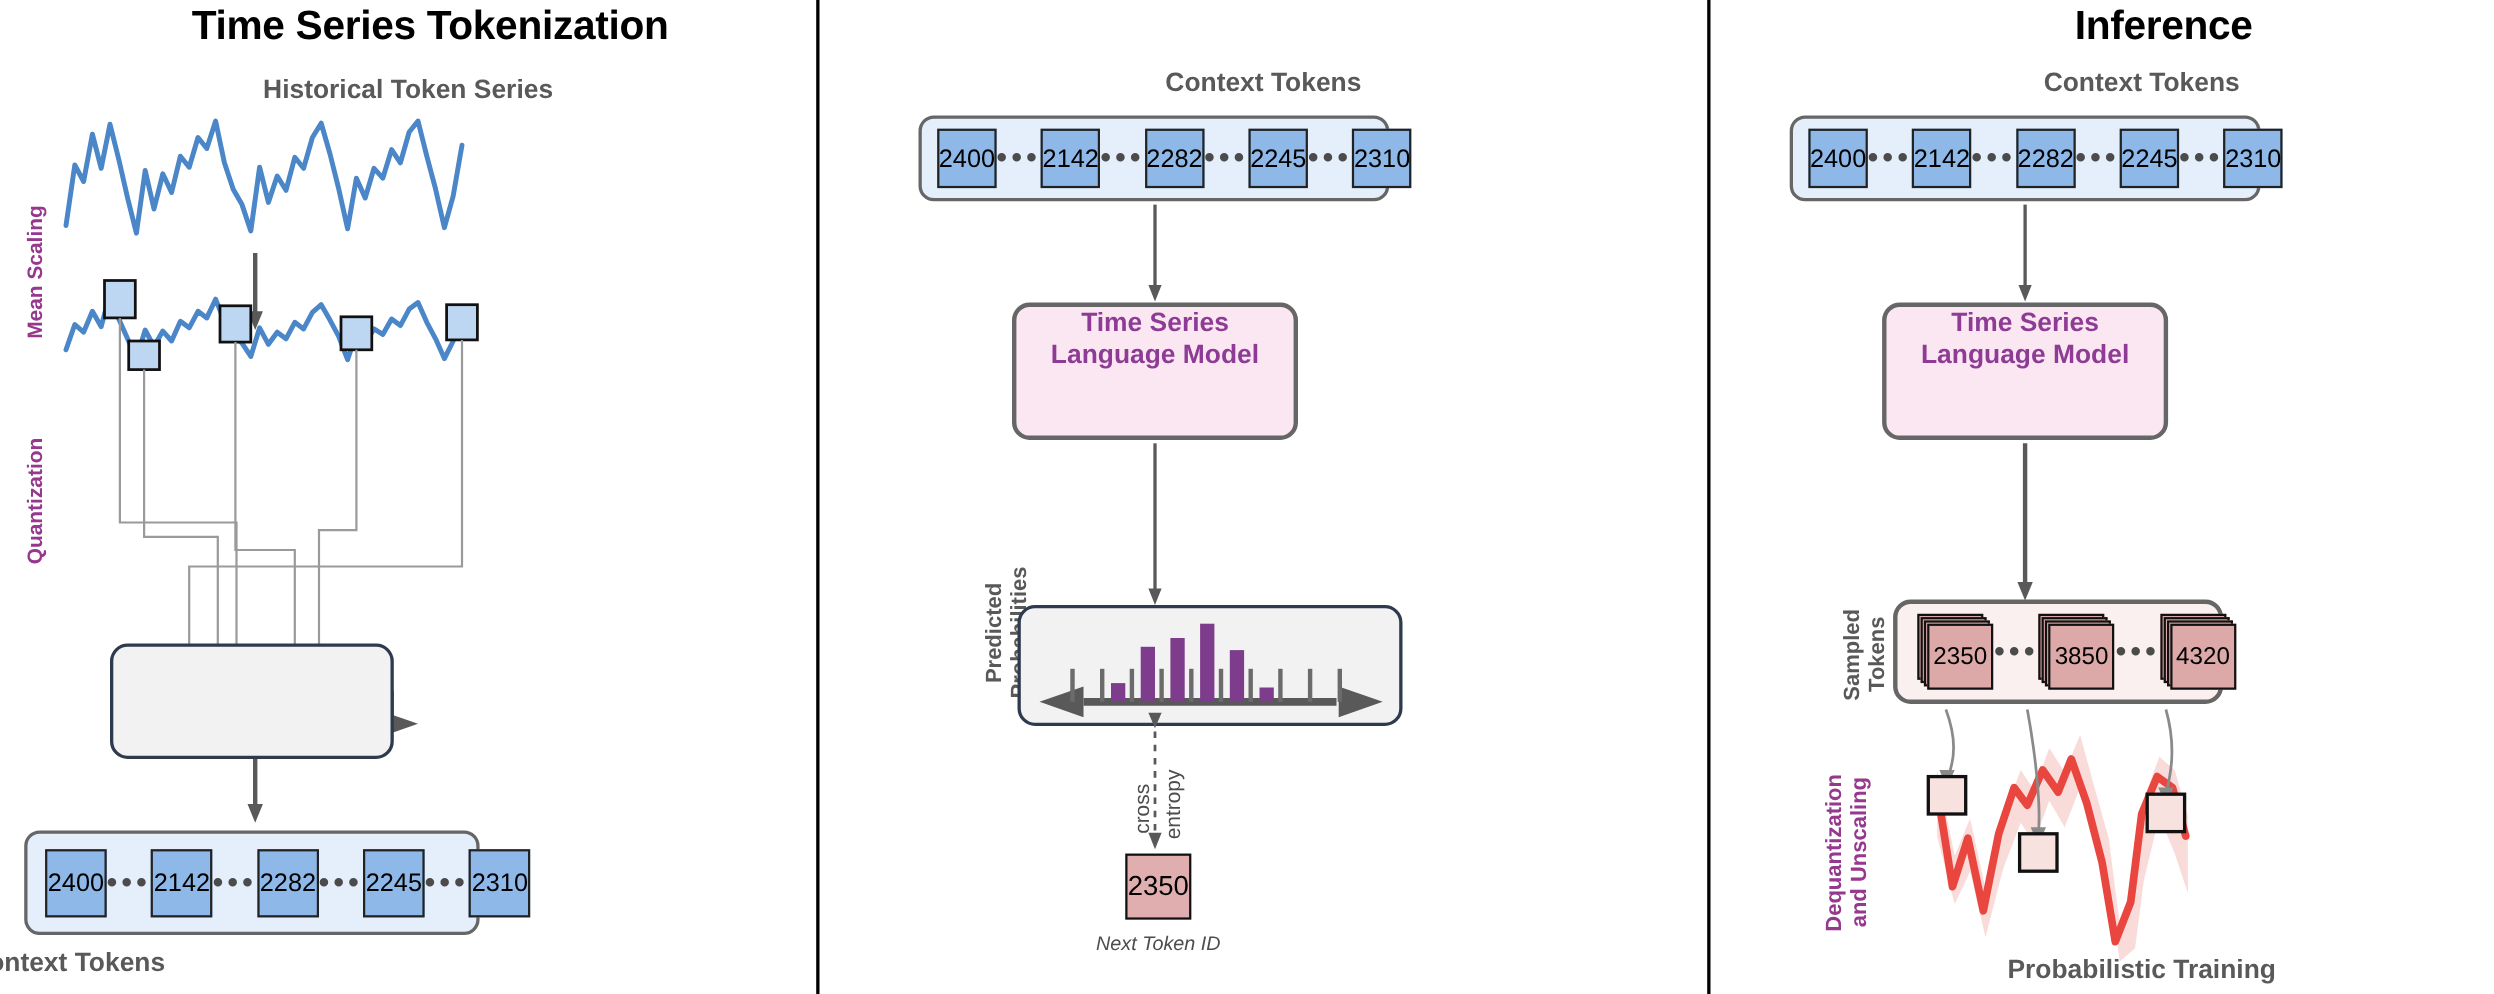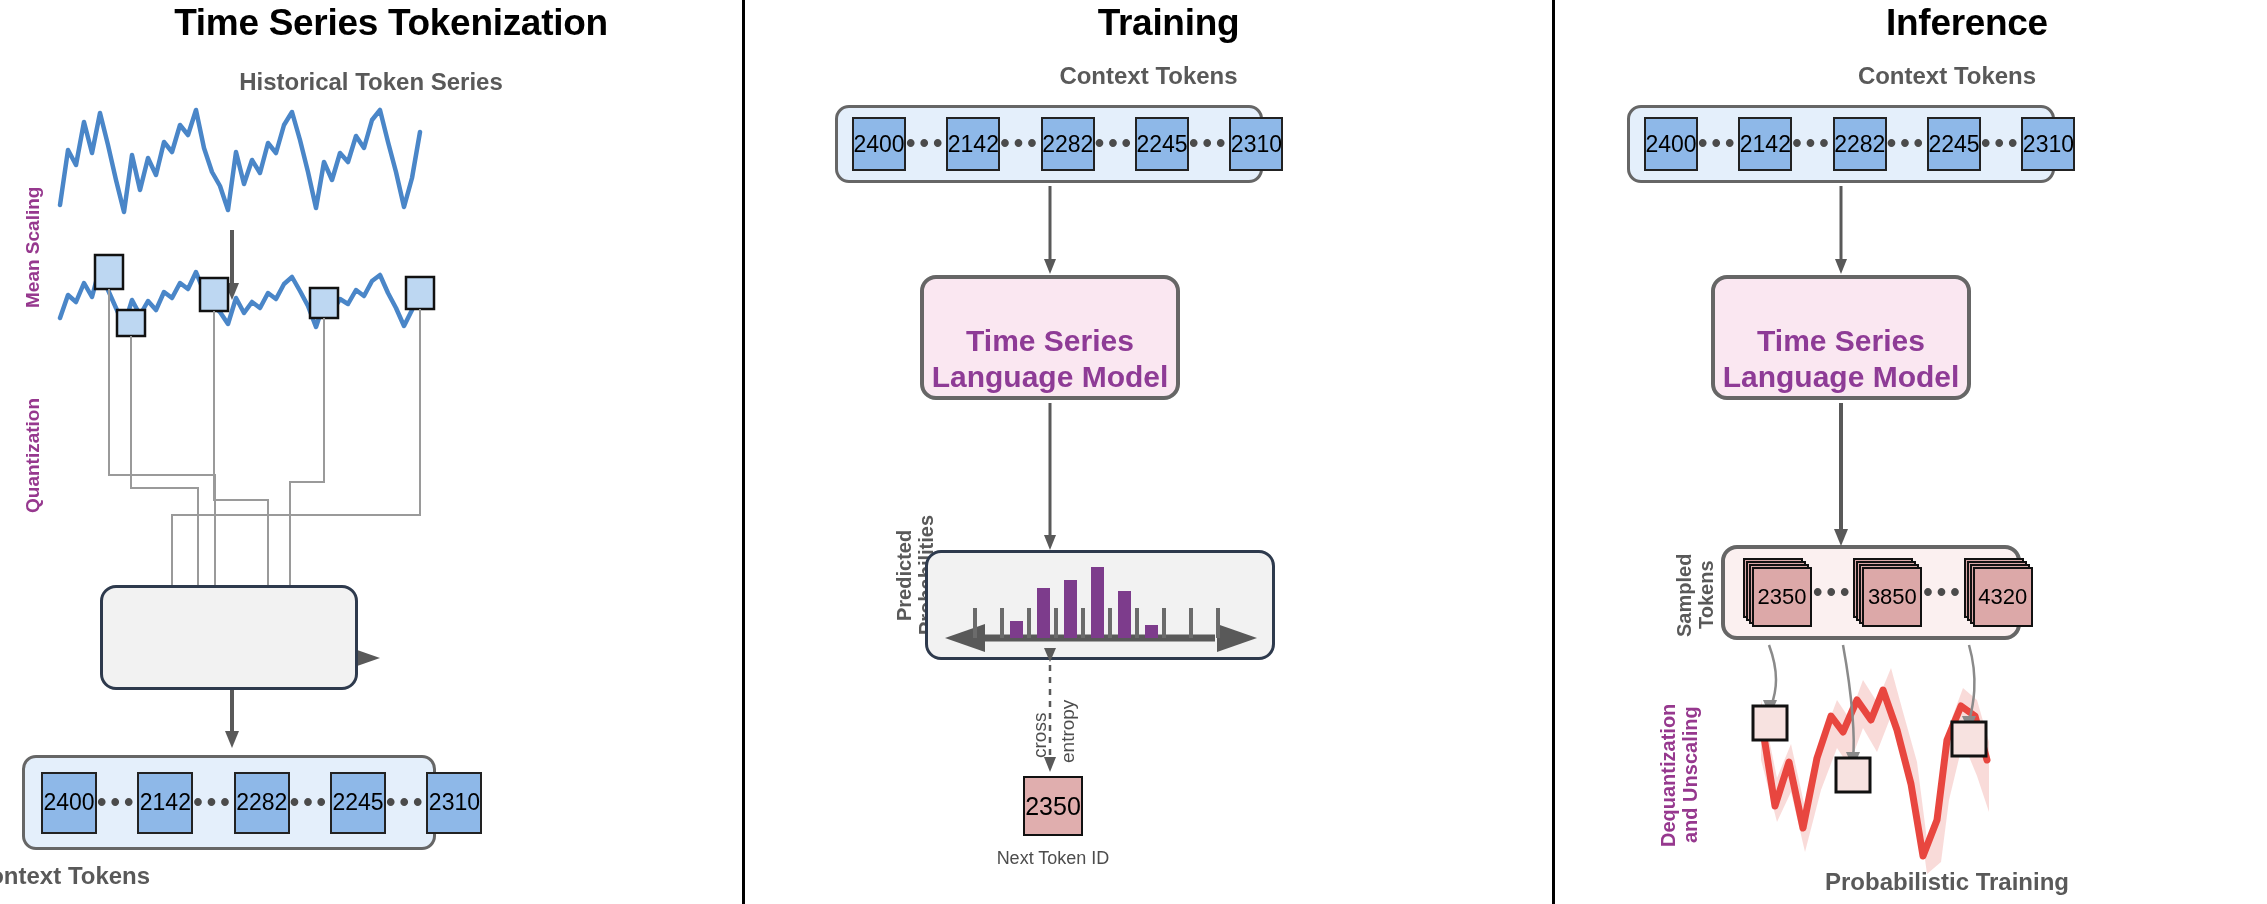--- a/index.html
+++ b/index.html
@@ -62,23 +62,23 @@
   }
 
   
   .quant-box {
     position: absolute;
     background: #F2F2F2; border: 3px solid #2E3A4D; border-radius: 16px;
   }
   .model-box {
     position: absolute;
     background: #FAE7F1; border: 4px solid #666666; border-radius: 16px;
-    display: flex; align-items: flex-end; justify-content: center;
+    display: flex; align-items: flex-start; justify-content: center;
     text-align: center;
-    color: #8E3B96; font-weight: bold; font-size: 30px; line-height: 1.22;
+    color: #8E3B96; font-weight: bold; font-size: 24px; line-height: 1.22;
   }
 
   
   .sampled-strip {
     position: absolute;
     background: #FBF0F0; border: 4px solid #666666; border-radius: 16px;
     display: flex; align-items: center; justify-content: space-between;
   }
   .stack { position: relative; flex: none; }
   .stack .sh {
@@ -189,21 +189,20 @@
       <div class="tok" style="width:56px;height:62px;">2245</div>
       <div class="dots">•••</div>
       <div class="tok" style="width:56px;height:62px;">2310</div>
     </div>
 
     <div class="sec-title" style="top:862px; left:-310px;">Context Tokens</div>
   </div>
 
   <div class="panel" id="panel-train">
 
-    <div class="panel-title">Training</div>
 
     <div class="sec-title" style="top:62px;">Context Tokens</div>
 
     <div class="token-strip" style="left:90px; top:105px; width:428px; height:78px; padding:0 14px;">
       <div class="tok" style="width:54px;height:54px;">2400</div>
       <div class="dots">•••</div>
       <div class="tok" style="width:54px;height:54px;">2142</div>
       <div class="dots">•••</div>
       <div class="tok" style="width:54px;height:54px;">2282</div>
       <div class="dots">•••</div>
@@ -264,21 +263,21 @@
       <polygon points="305,662 299,648 311,648" fill="#595959"></polygon>
       <line x1="305" y1="665" x2="305" y2="760" stroke="#595959" stroke-width="2.5" stroke-dasharray="6 6"></line>
       <polygon points="305,772 299,757 311,757" fill="#595959"></polygon>
     </svg>
 
     <div class="ce-label" style="left:284px; top:678px; height:80px;">cross</div>
     <div class="ce-label" style="left:312px; top:678px; height:85px;">entropy</div>
 
     <div class="next-tok" style="left:278px; top:776px; width:60px; height:60px;">2350</div>
 
-    <div class="caption-sm" style="left:218px; top:848px; width:180px;">Next Token ID</div>
+    <div class="caption-sm" style="left:218px; top:848px; width:180px;font-style:italic;">Next Token ID</div>
   </div>
 
   <div class="panel" id="panel-inf">
 
     <div class="panel-title">Inference</div>
 
     <div class="sec-title" style="top:62px;">Context Tokens</div>
 
     <div class="token-strip" style="left:36px; top:105px; width:428px; height:78px; padding:0 14px;">
       <div class="tok" style="width:54px;height:54px;">2400</div>

